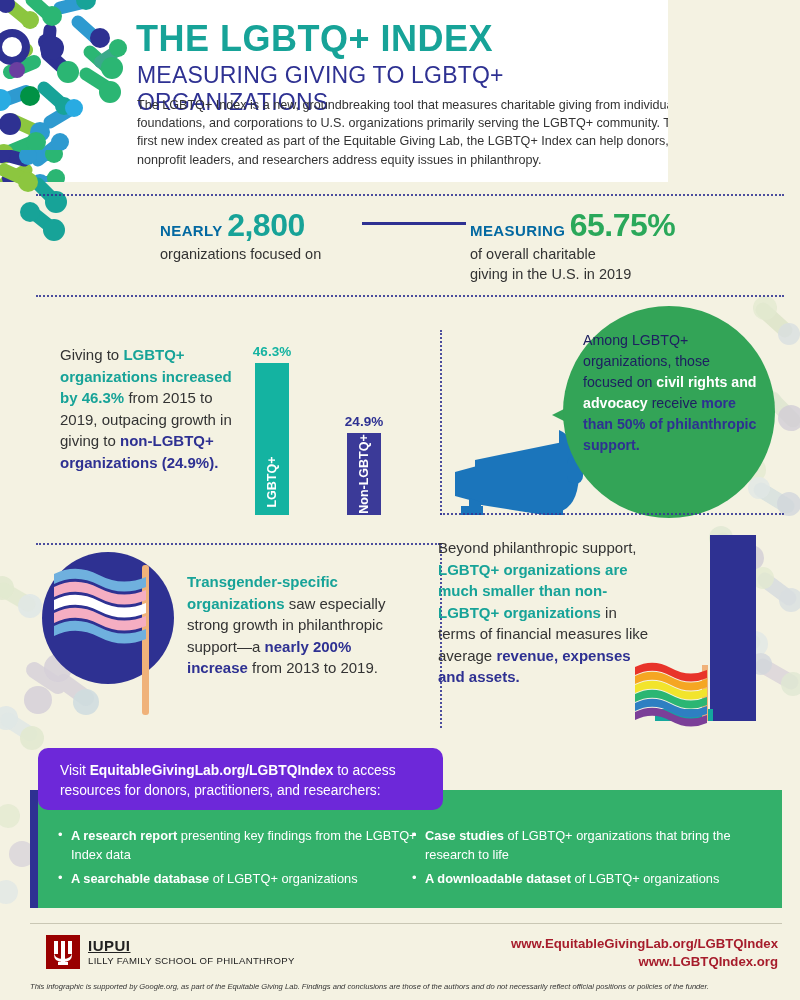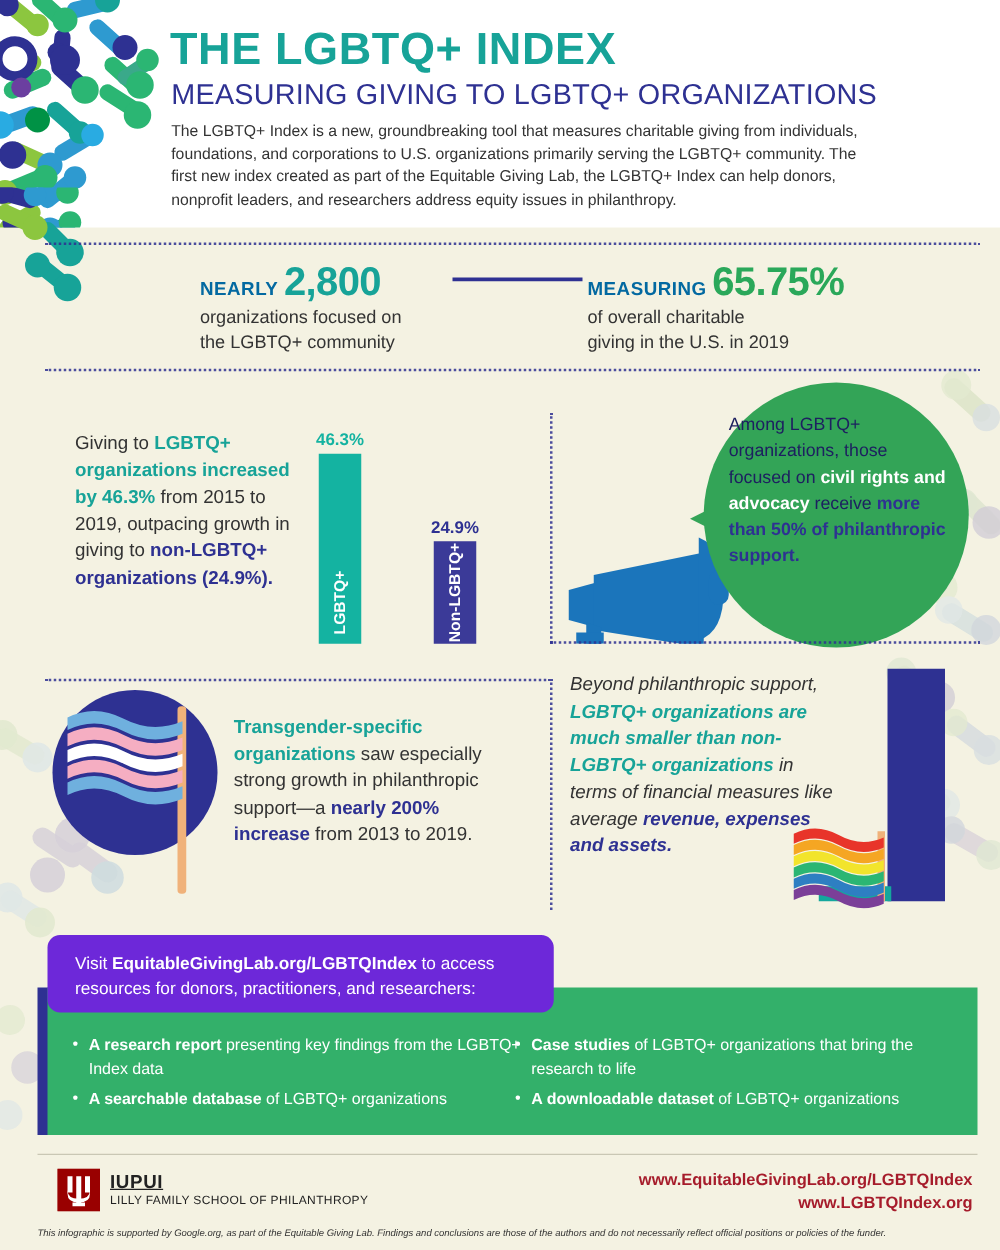--- a/index.html
+++ b/index.html
@@ -8,21 +8,21 @@
     font-family: "Liberation Sans", sans-serif;
     background: #f4f2e2;
     position: relative;
     overflow: hidden;
     color: #2b2b2b;
   }
   .page { position: absolute; inset: 0; width: 800px; height: 1000px; }
 
   
   .header {
-    position: absolute; left: 0; top: 0; width: 800px; height: 182px;
+    position: absolute; left: 0; top: 0; width: 668px; height: 182px;
     background: #ffffff; overflow: hidden;
   }
   .header-deco { position: absolute; left: -10px; top: -8px; width: 150px; height: 230px; }
   .title {
     position: absolute; left: 136px; top: 18px;
     font-size: 36px; font-weight: bold; letter-spacing: 0.5px;
     color: #17a398;
   }
   .subtitle {
     position: absolute; left: 137px; top: 62px;
@@ -301,21 +301,20 @@
 
   <div class="divider-h" style="left:36px; top:194px; width:748px;"></div>
   <div class="stat-rule"></div>
 
   <div class="stat" style="left:160px; top:207px; width:200px; text-align:left;">
     <div style="white-space:nowrap;">
       <span class="kicker">NEARLY</span>
       <span class="big teal">2,800</span>
     </div>
     <div class="sub">organizations focused on</div>
-    <div class="sub">the LGBTQ+ community</div>
   </div>
 
   <div class="stat" style="left:470px; top:207px; width:230px; text-align:left;">
     <div style="white-space:nowrap;">
       <span class="kicker">MEASURING</span>
       <span class="big green">65.75%</span>
     </div>
     <div class="sub">of overall charitable</div>
     <div class="sub">giving in the U.S. in 2019</div>
   </div>
@@ -371,21 +370,21 @@
       <use href="#w1" y="26" fill="#ffffff"></use>
       <use href="#w1" y="39" fill="#f5aec2"></use>
       <use href="#w1" y="52" fill="#6fb0de"></use>
     </g>
   </svg>
 
   <div class="txt" style="left:187px; top:571px; width:212px;">
     <span class="t">Transgender-specific organizations</span><span> saw especially strong growth in philanthropic support—a </span><span class="n">nearly 200% increase</span><span> from 2013 to 2019.</span>
   </div>
 
-  <div class="txt" style="left:456px; top:537px; width:212px;font-style:italic;">
+  <div class="txt" style="left:438px; top:537px; width:212px;">
     <span>Beyond philanthropic support, </span><span class="t">LGBTQ+ organizations are much smaller than non-LGBTQ+ organizations</span><span> in terms of financial measures like average </span><span class="n">revenue, expenses and assets.</span>
   </div>
 
   <div class="tallbar"></div>
   <div class="shortbar"></div>
   <div class="rainbowpole"></div>
   <svg width="86" height="66" style="position:absolute; left:633px; top:661px;">
     <defs>
       <path id="w2" d="M0 0 Q18 -9 36 1 Q54 11 72 3 L72 11 Q54 19 36 9 Q18 -1 0 8 Z"></path>
     </defs>

